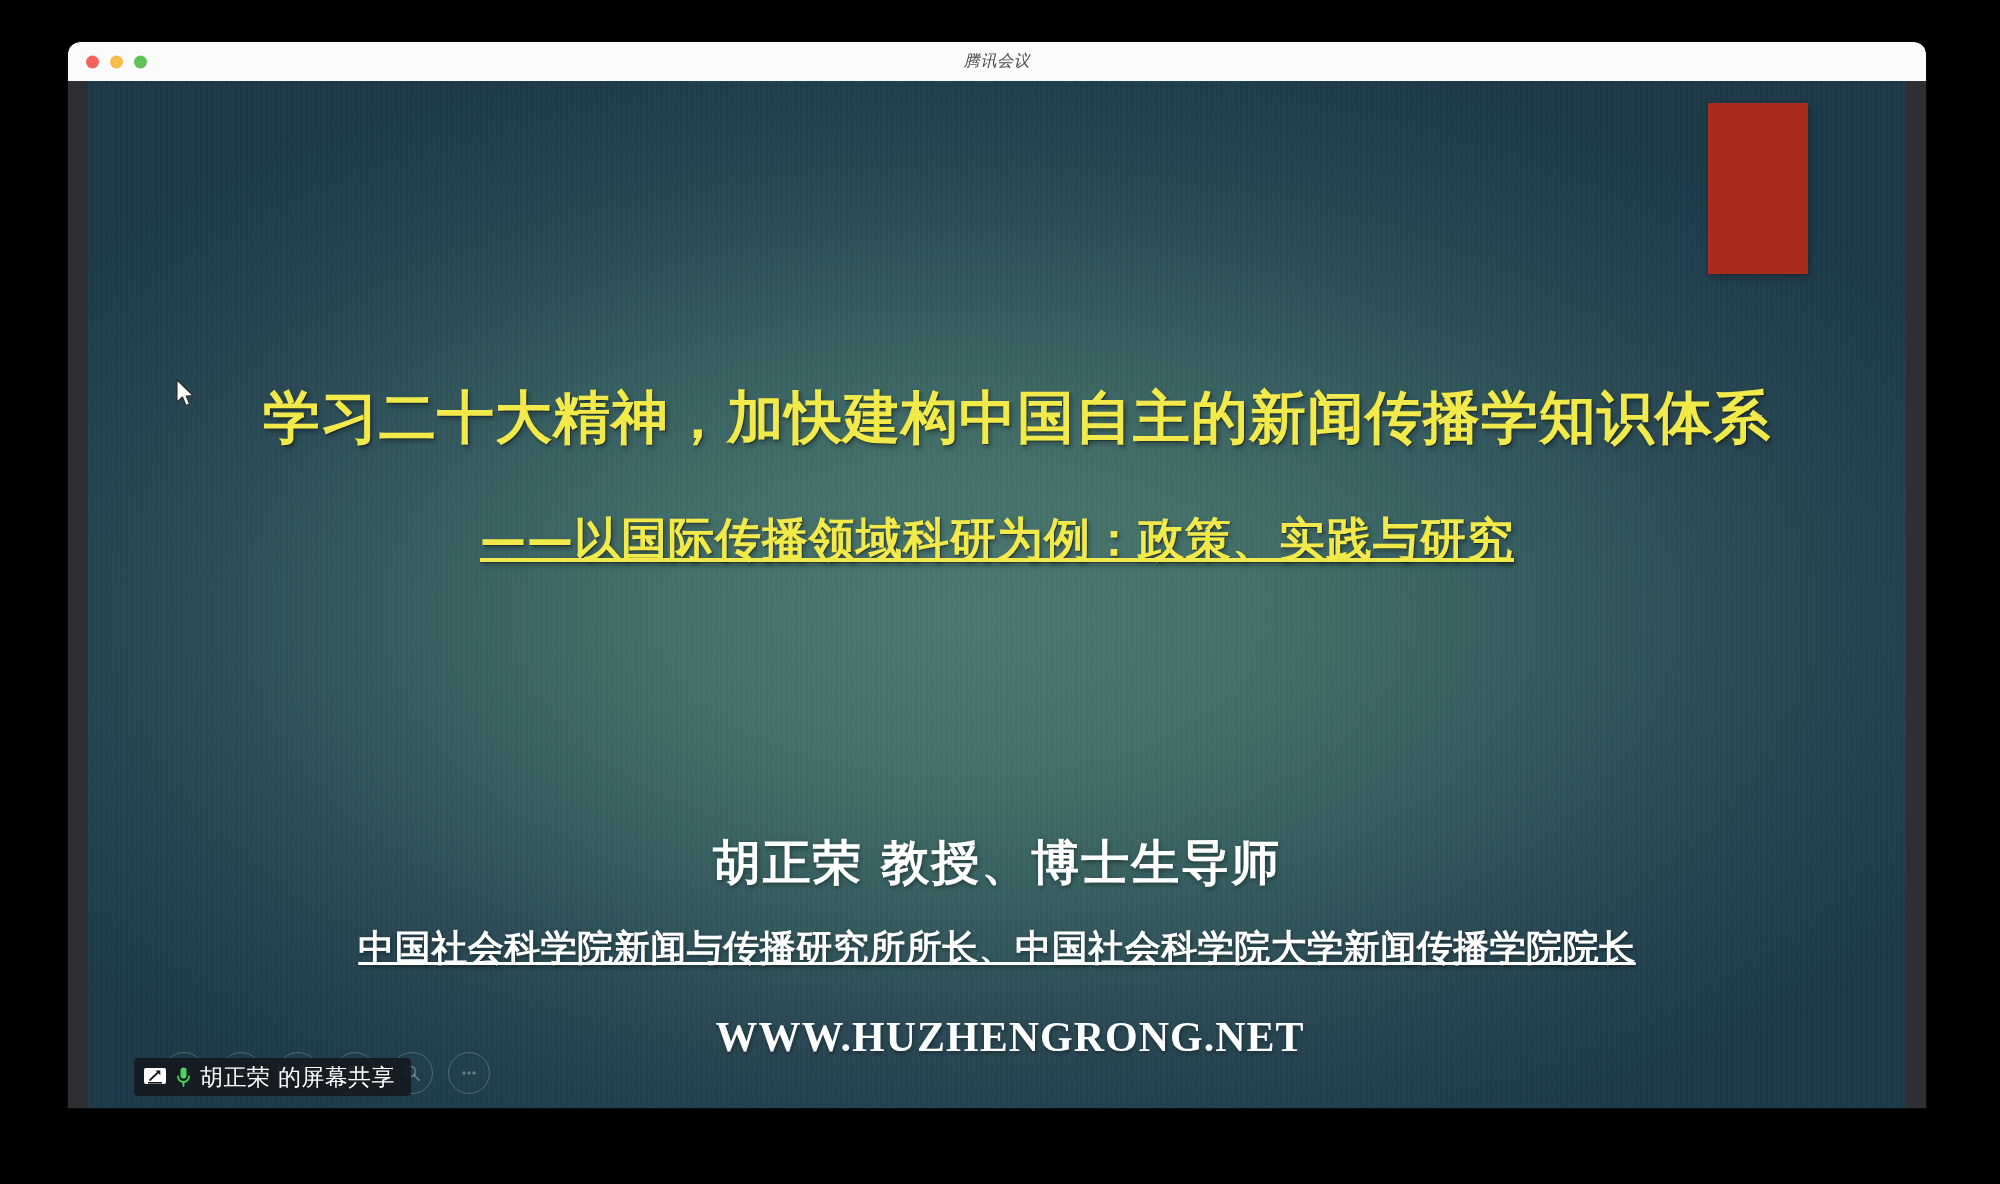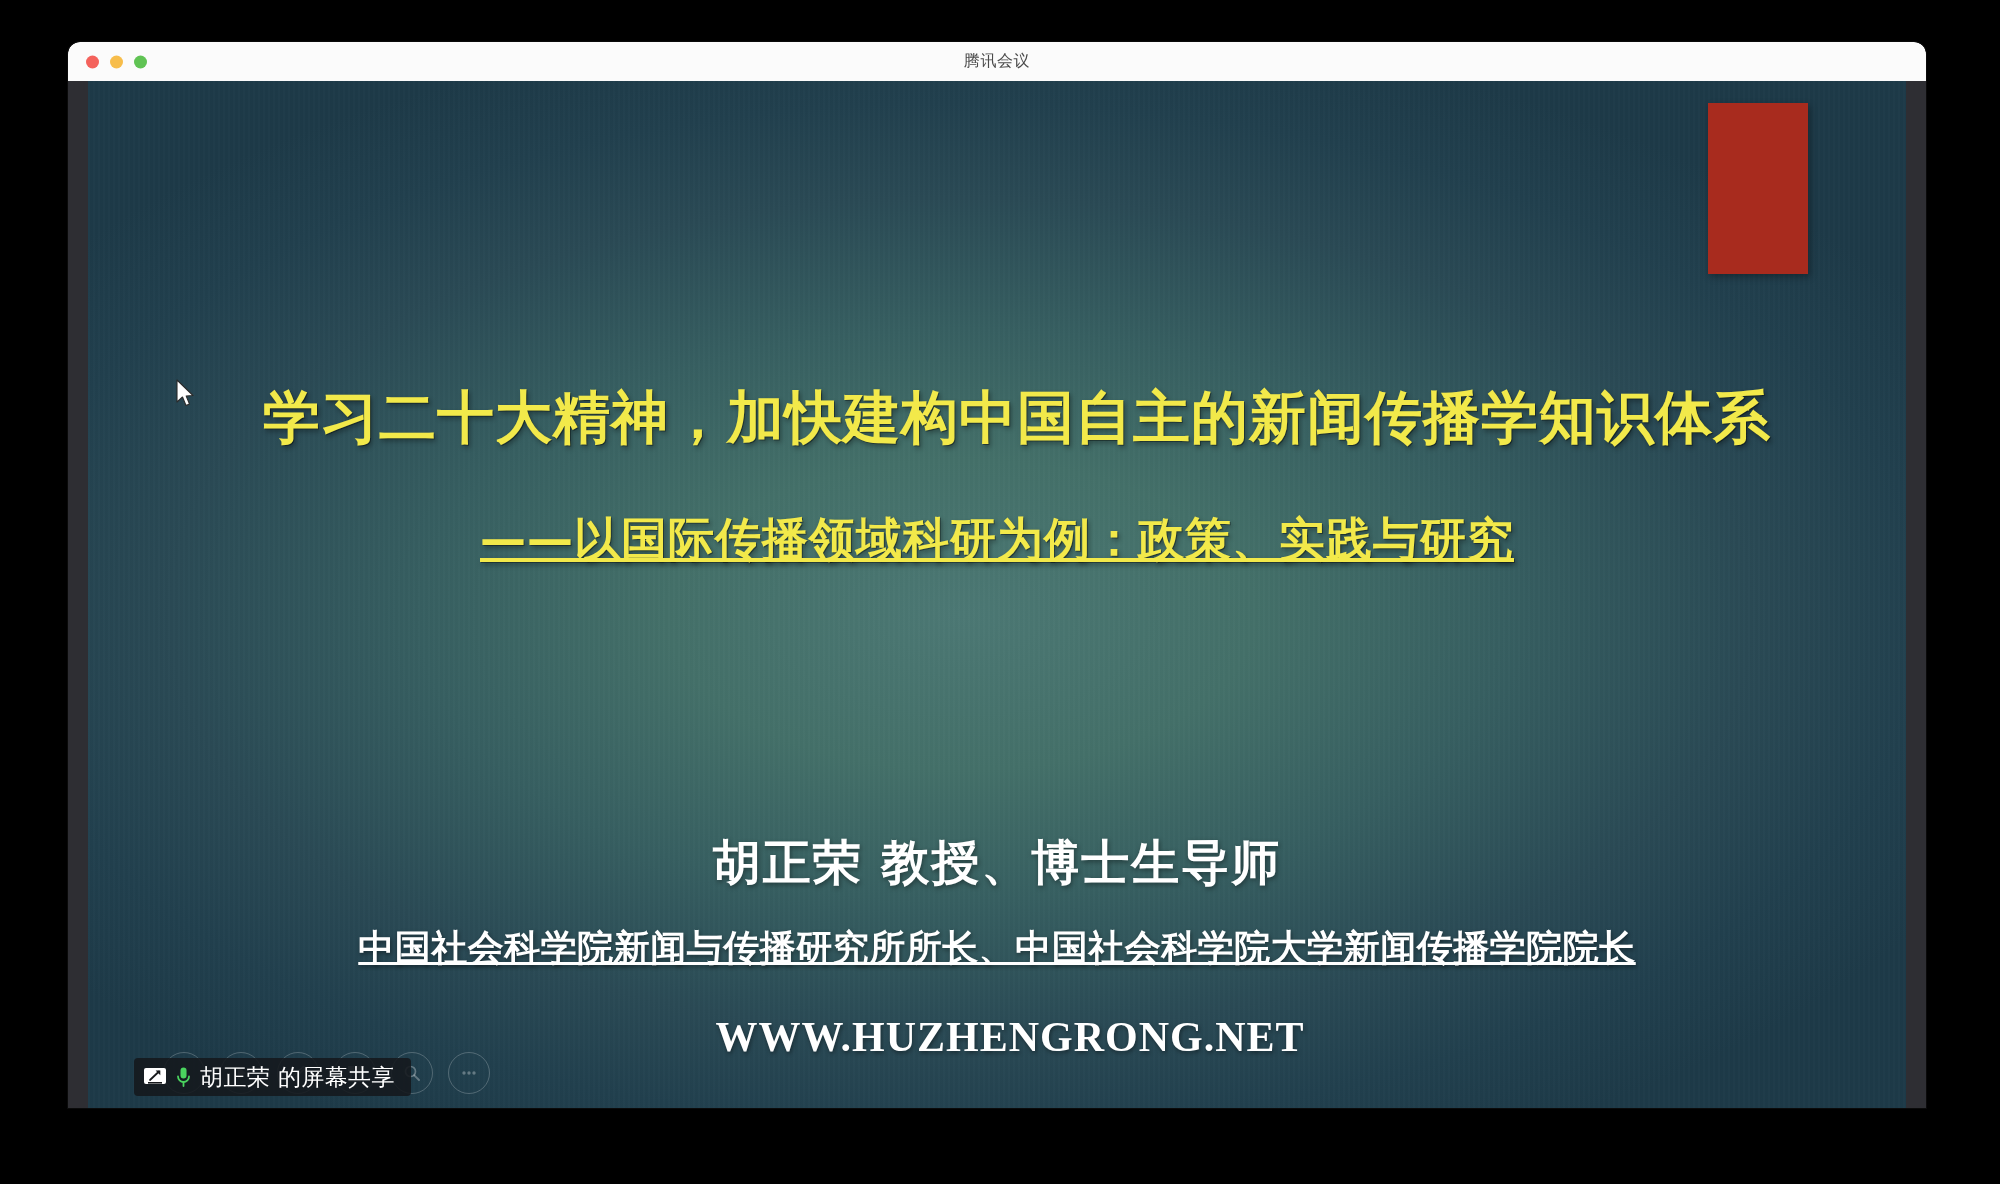--- a/index.html
+++ b/index.html
@@ -32,20 +32,21 @@
   }
 
   .titlebar {
     position: relative;
     height: 39px;
     background: #fbfbfb;
     border-radius: 12px 12px 0 0;
     display: flex;
     align-items: center;
     justify-content: center;
+    font-style: italic;
   }
 
   .traffic-lights {
     position: absolute;
     left: 18px;
     top: 50%;
     transform: translateY(-50%);
     display: flex;
     gap: 11px;
   }

